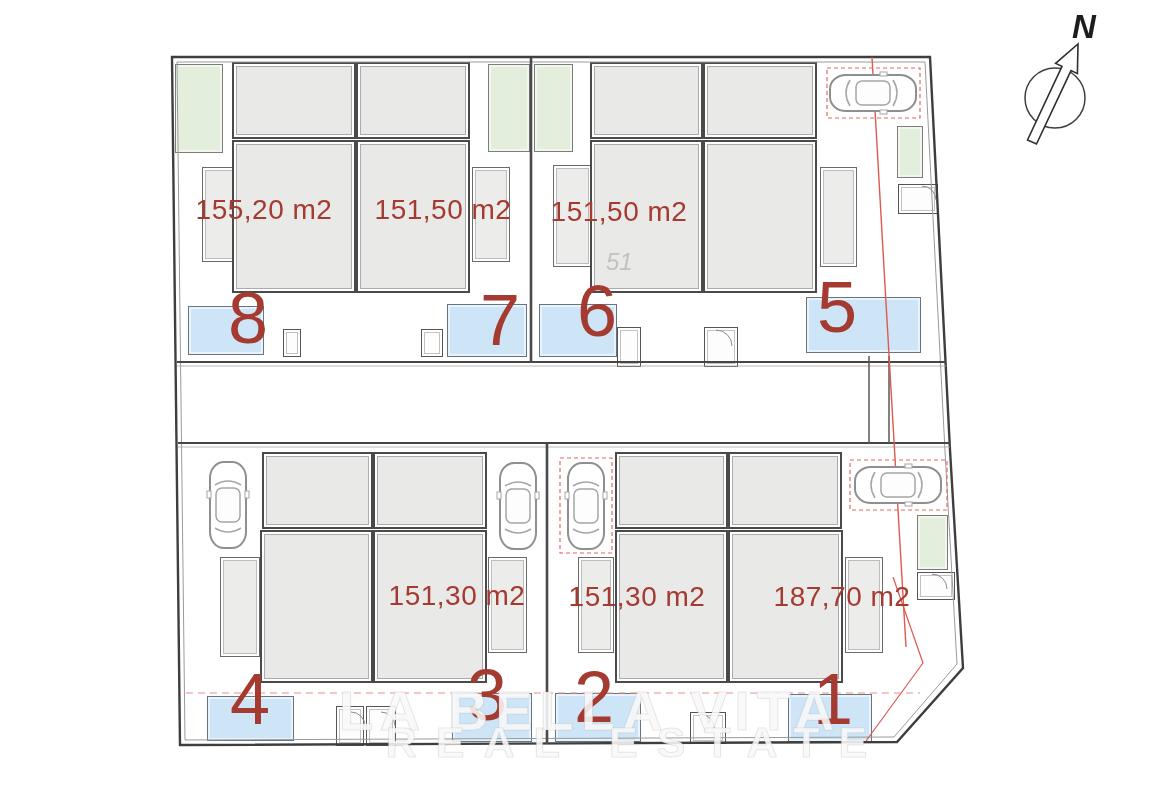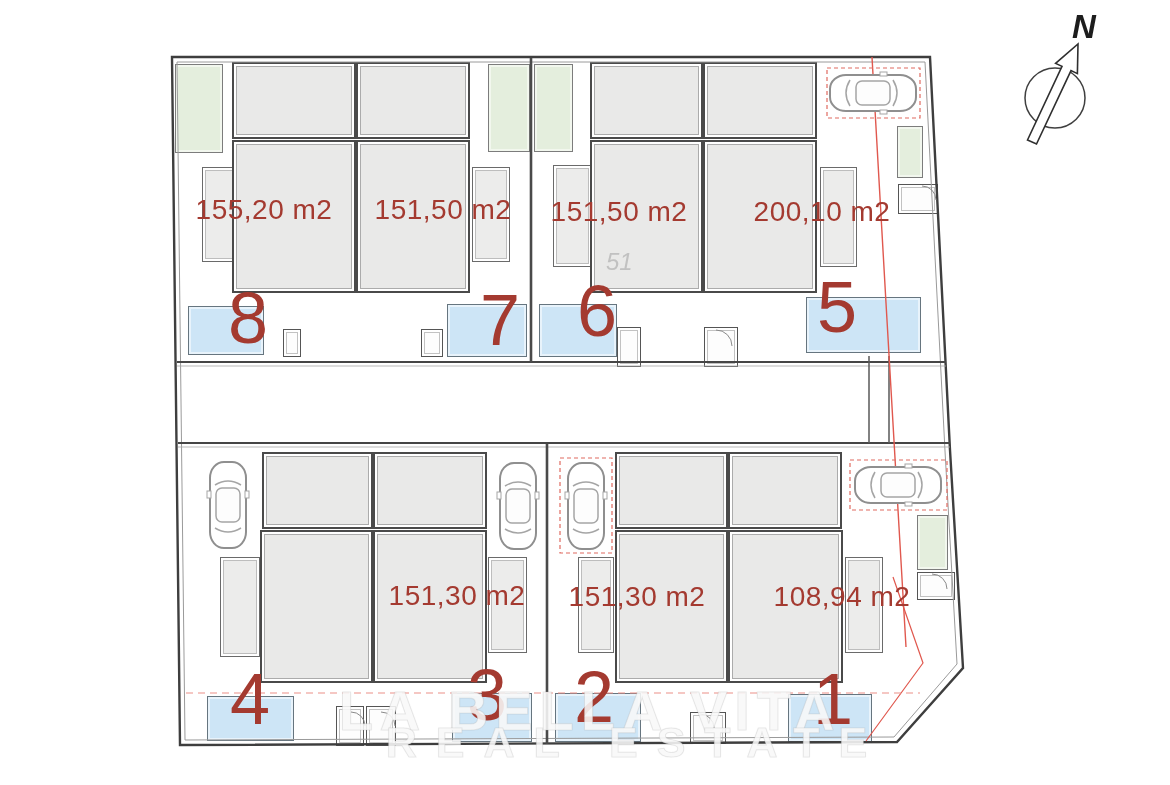--- a/index.html
+++ b/index.html
@@ -163,24 +163,23 @@
 
     <g>
       <circle cx="1055" cy="98" r="30" fill="none" stroke="#3f3f3f" stroke-width="1.5"></circle>
       <polygon points="1027.5,140 1036.5,144 1071,70.6 1077.4,73.6 1078,44 1055.6,63.4 1062,66.4" fill="#ffffff" stroke="#2f2f2f" stroke-width="1.6"></polygon>
     </g>
   </svg>
 
   <div class="area-label" style="left:264px;top:210px;">155,20 m2</div>
   <div class="area-label" style="left:443px;top:210px;">151,50 m2</div>
   <div class="area-label" style="left:619px;top:212px;">151,50 m2</div>
-  <div class="area-label" style="left:822px;top:212px;">200,10 m2</div>
   <div class="area-label" style="left:457px;top:596px;">151,30 m2</div>
   <div class="area-label" style="left:637px;top:597px;">151,30 m2</div>
-  <div class="area-label" style="left:842px;top:597px;">108,94 m2</div>
+  <div class="area-label" style="left:842px;top:597px;">187,70 m2</div>
 
   <div class="plot-number" style="left:248px;top:318px;">8</div>
   <div class="plot-number" style="left:500px;top:320px;">7</div>
   <div class="plot-number" style="left:597px;top:311px;">6</div>
   <div class="plot-number" style="left:837px;top:307px;">5</div>
   <div class="plot-number" style="left:250px;top:699px;">4</div>
   <div class="plot-number" style="left:487px;top:695px;">3</div>
   <div class="plot-number" style="left:594px;top:697px;">2</div>
   <div class="plot-number" style="left:833px;top:699px;">1</div>
 

